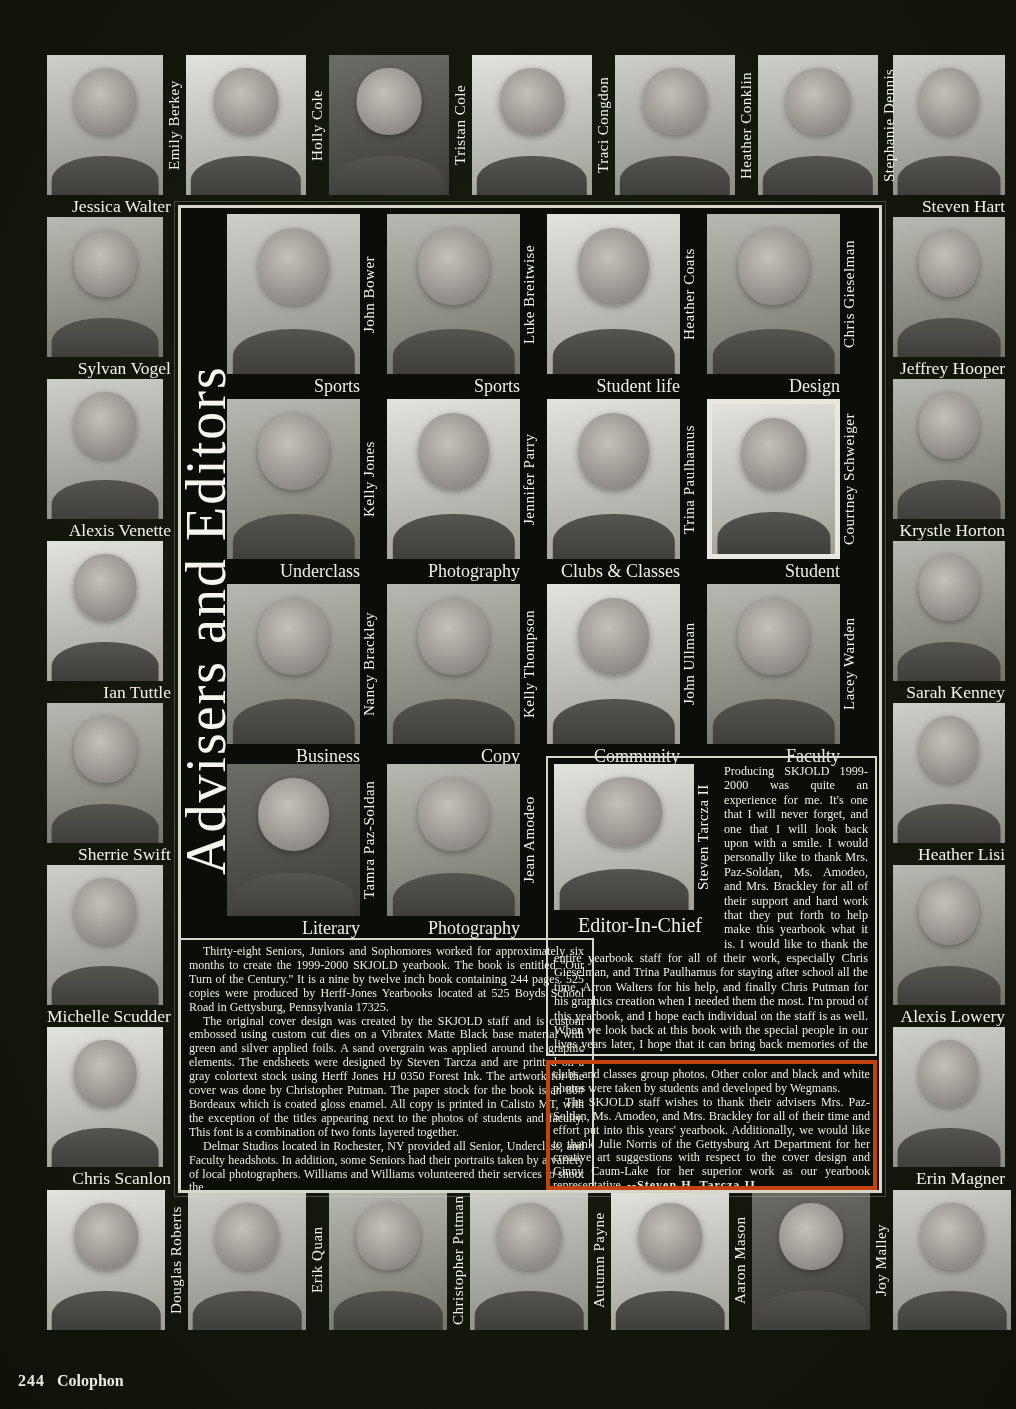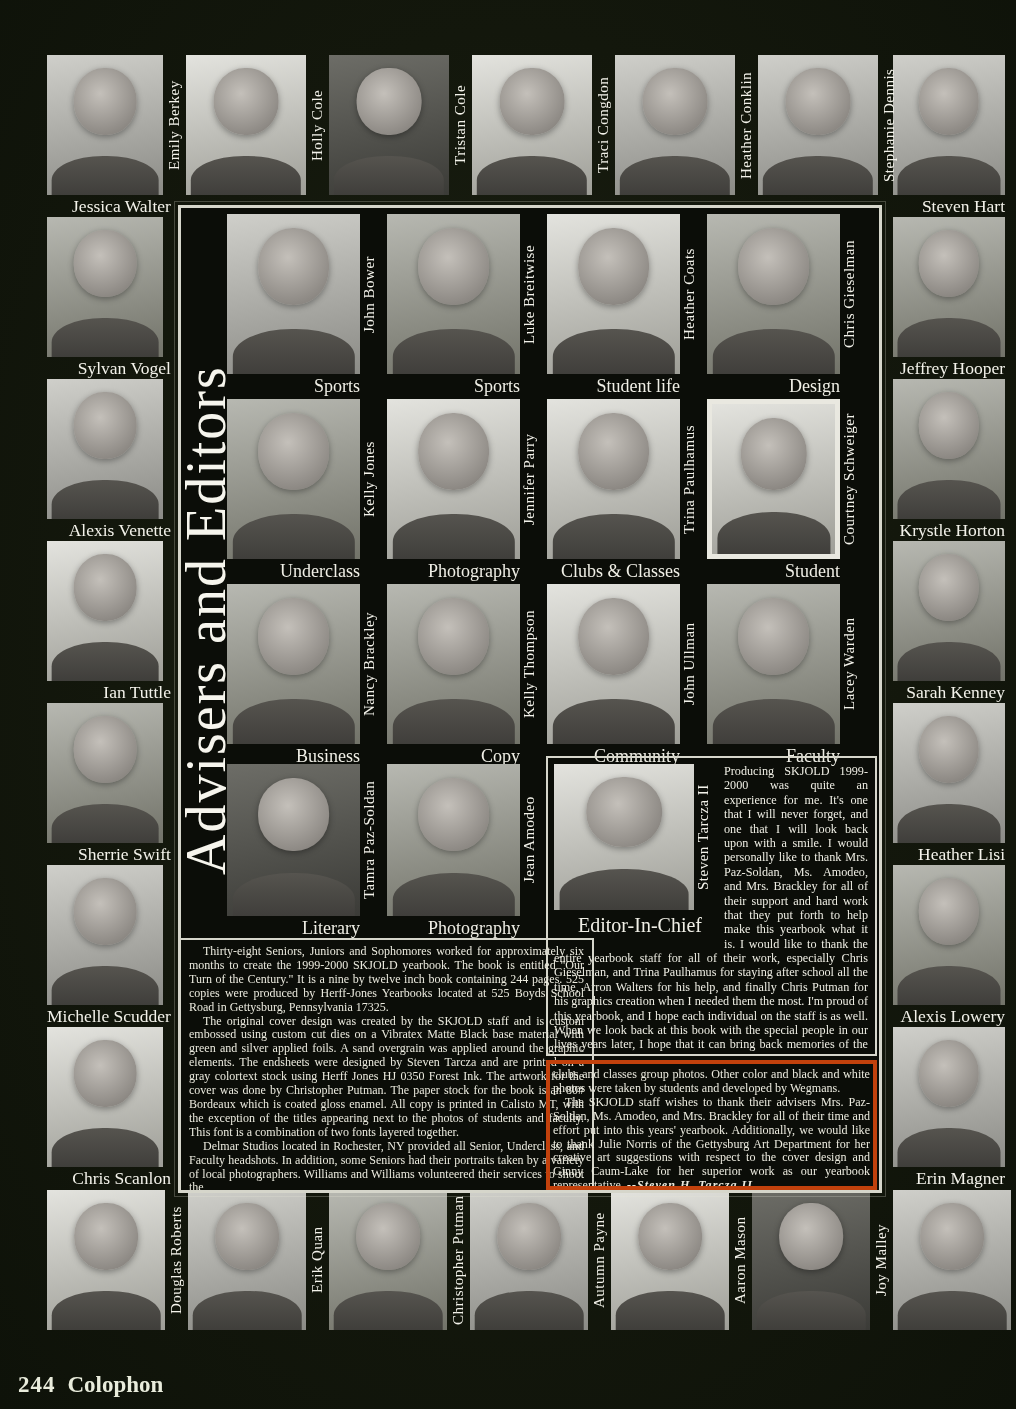--- a/index.html
+++ b/index.html
@@ -64,23 +64,23 @@
   .edtext{font-size:12.2px;line-height:1.18;text-align:justify;color:#efeee4}
   
   .colbox{position:absolute;left:0;top:730px;width:413px;height:252px;
     border-top:2px solid #d6d6cb;border-right:2px solid #d6d6cb;
     padding:5px 8px;overflow:hidden}
   .colbox p{text-indent:14px;text-align:justify;font-size:12px;line-height:1.16;color:#ecebdf}
   .colbox2{position:absolute;left:365px;top:852px;width:331px;height:130px;
     border:4px solid #c2410c;padding:4px 3px;overflow:hidden}
   .colbox2 p{text-align:justify;font-size:12.1px;line-height:1.15;color:#ecebdf}
   .colbox2 p+p{text-indent:12px}
-  .sig{font-style:italic;letter-spacing:1px}
-  
-  .footer{position:absolute;left:18px;top:1372px;font-size:23px;font-weight:bold;color:#e9ecdc}
+  .sig{letter-spacing:1px}
+  
+  .footer{position:absolute;left:18px;top:1372px;font-size:16px;font-weight:bold;color:#e9ecdc}
   .footer .num{margin-right:12px;letter-spacing:1px}
 </style>
 </head>
 <body>
 
 <div class="col colL" style="left:47px;top:55px">
   <div class="punit">
       <div class="ph t1"></div>
       <div class="plabel">Jessica Walter</div>
     </div>

